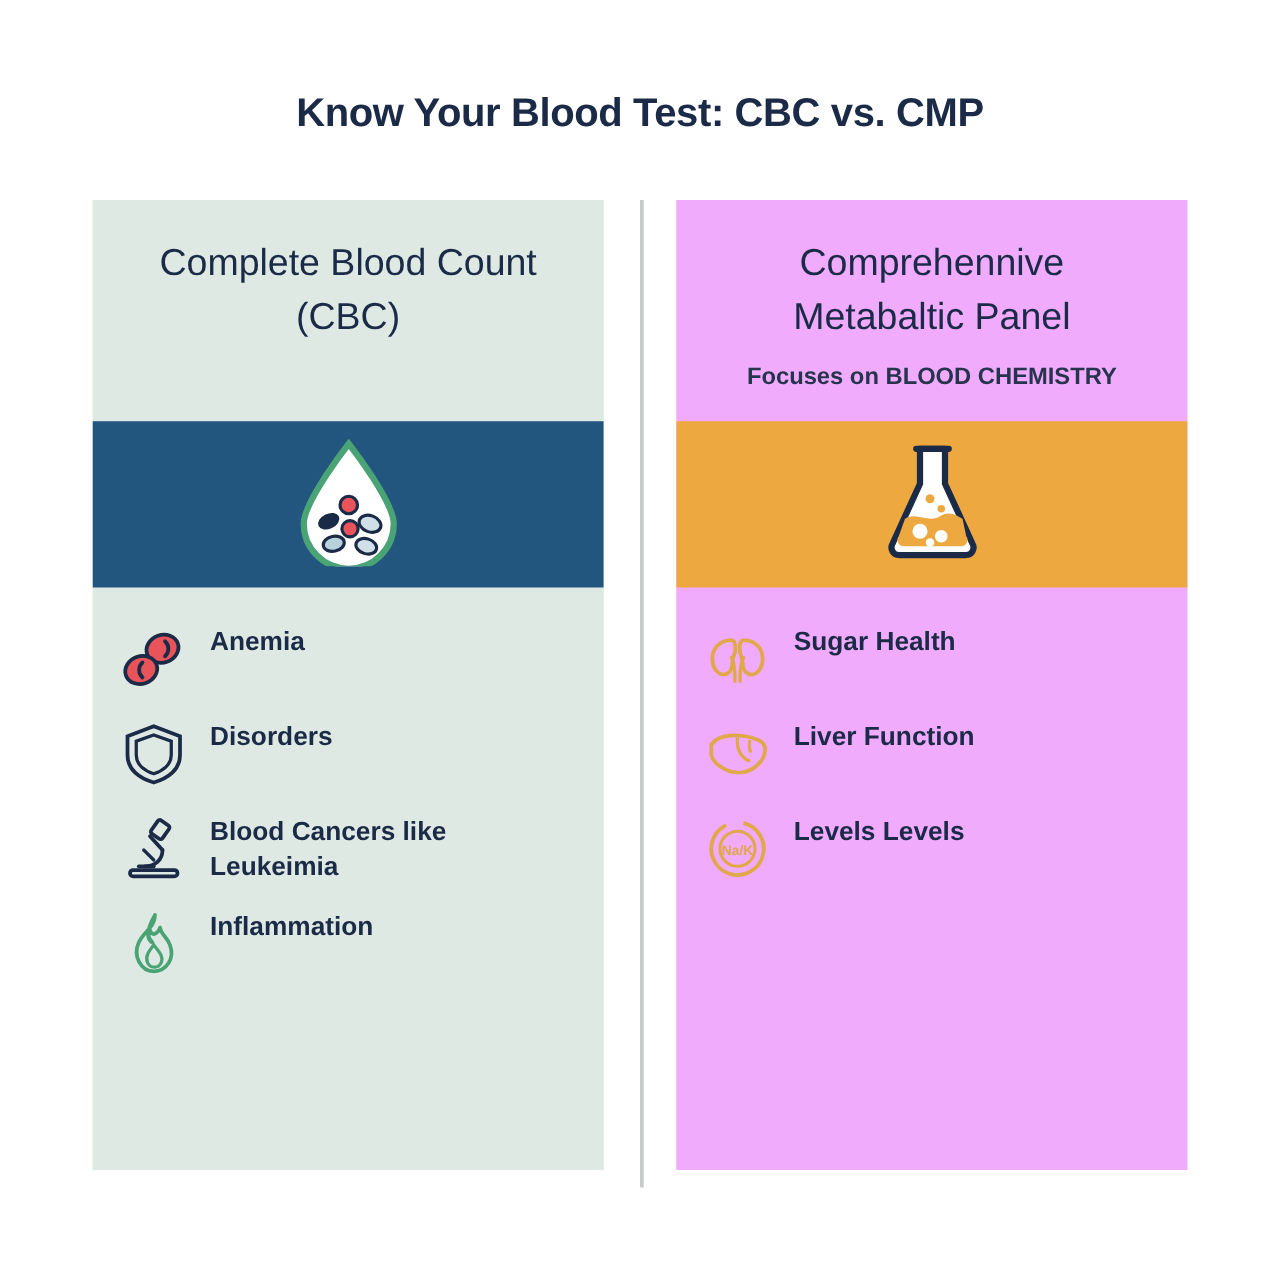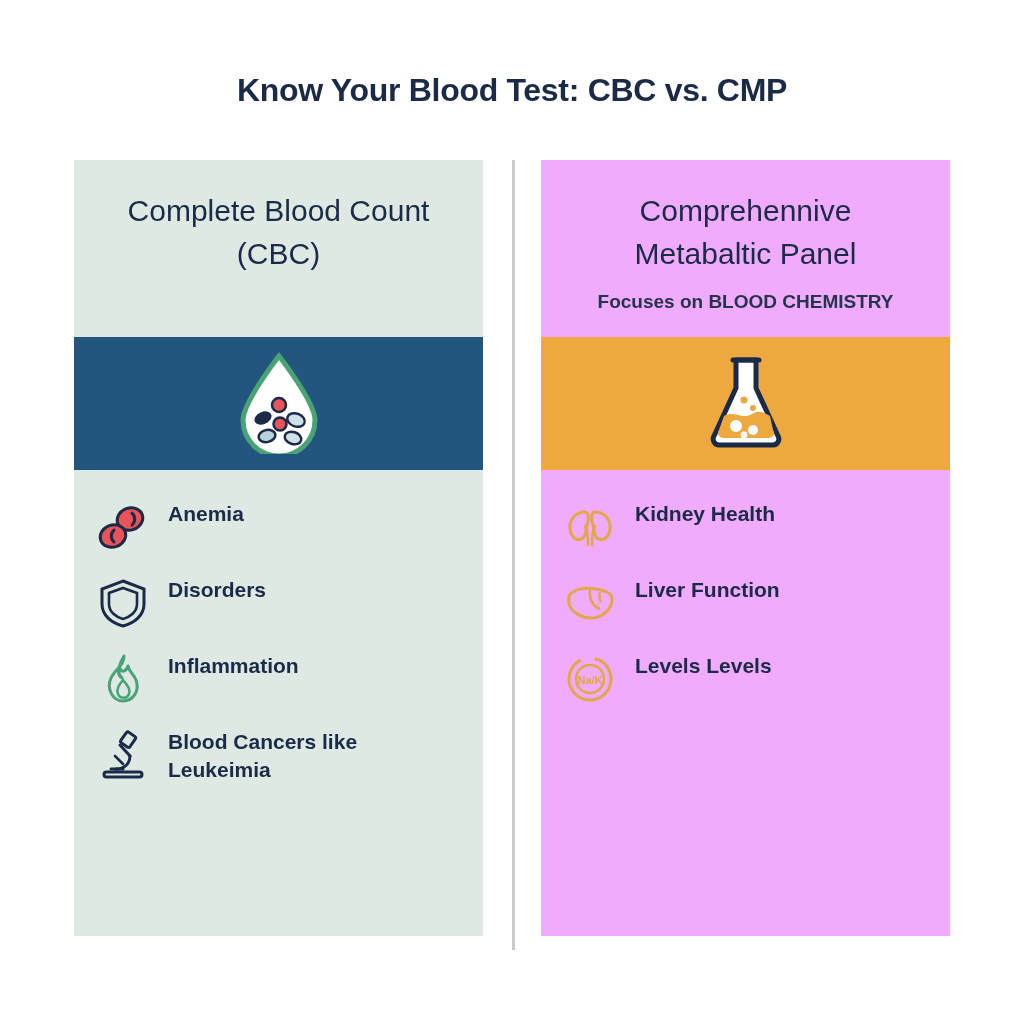--- a/index.html
+++ b/index.html
@@ -178,39 +178,39 @@
               <path d="M27 5 L48 13 V28 C48 40 38 47 27 50 C16 47 6 40 6 28 V13 Z" fill="none" stroke="#1b2a47" stroke-width="3"></path>
               <path d="M27 12 L41 17 V28 C41 36 34 41 27 43 C20 41 13 36 13 28 V17 Z" fill="none" stroke="#1b2a47" stroke-width="2.6"></path>
             </svg>
           </span>
           <span class="row-label">Disorders</span>
         </div>
 
         <div class="row">
           <span class="row-icon">
             <svg width="54" height="54" viewBox="0 0 54 54">
-              <path d="M28 4 C28 14 19 17 15 26 C10 37 17 49 27 49 C37 49 44 39 40 28 C38 22 33 20 32 14 C30 20 25 21 24 16 C22 19 23 23 26 26 C22 24 20 18 28 4 Z" fill="none" stroke="#4aa374" stroke-width="3" stroke-linejoin="round"></path>
-              <path d="M27 28 C23 33 20 37 22 42 C24 47 31 47 33 42 C35 37 31 33 27 28 Z" fill="none" stroke="#4aa374" stroke-width="2.6"></path>
-            </svg>
-          </span>
-          <span class="row-label">Inflammation</span>
-        </div>
-
-        <div class="row">
-          <span class="row-icon">
-            <svg width="54" height="54" viewBox="0 0 54 54">
               <rect x="27" y="5" width="11" height="13" rx="2" fill="none" stroke="#1b2a47" stroke-width="3" transform="rotate(35 32 11)"></rect>
               <path d="M24 17 L34 28" stroke="#1b2a47" stroke-width="3" stroke-linecap="round"></path>
               <path d="M34 28 C34 36 28 41 20 41" fill="none" stroke="#1b2a47" stroke-width="3" stroke-linecap="round"></path>
               <path d="M15 41 H27" stroke="#1b2a47" stroke-width="3" stroke-linecap="round"></path>
               <rect x="8" y="44" width="38" height="5" rx="2.5" fill="none" stroke="#1b2a47" stroke-width="3"></rect>
               <path d="M19 28 L27 36" stroke="#1b2a47" stroke-width="2.6" stroke-linecap="round"></path>
             </svg>
           </span>
           <span class="row-label two-line">Blood Cancers like Leukeimia</span>
+        </div>
+
+        <div class="row">
+          <span class="row-icon">
+            <svg width="54" height="54" viewBox="0 0 54 54">
+              <path d="M28 4 C28 14 19 17 15 26 C10 37 17 49 27 49 C37 49 44 39 40 28 C38 22 33 20 32 14 C30 20 25 21 24 16 C22 19 23 23 26 26 C22 24 20 18 28 4 Z" fill="none" stroke="#4aa374" stroke-width="3" stroke-linejoin="round"></path>
+              <path d="M27 28 C23 33 20 37 22 42 C24 47 31 47 33 42 C35 37 31 33 27 28 Z" fill="none" stroke="#4aa374" stroke-width="2.6"></path>
+            </svg>
+          </span>
+          <span class="row-label">Inflammation</span>
         </div>
 
 
       </div>
     </div>
 
     <div class="divider"></div>
 
     <div class="panel right">
 
@@ -238,21 +238,21 @@
 
         <div class="row">
           <span class="row-icon">
             <svg width="54" height="54" viewBox="0 0 54 54">
               <path d="M22 12 C12 12 6 20 7 29 C8 38 15 42 20 38 C24 35 22 29 24 25 C26 21 26 12 22 12 Z" fill="none" stroke="#e0a849" stroke-width="3"></path>
               <path d="M32 12 C42 12 48 20 47 29 C46 38 39 42 34 38 C30 35 32 29 30 25 C28 21 28 12 32 12 Z" fill="none" stroke="#e0a849" stroke-width="3"></path>
               <path d="M22 26 C25 30 25 38 25 45" fill="none" stroke="#e0a849" stroke-width="2.6" stroke-linecap="round"></path>
               <path d="M32 26 C29 30 29 38 29 45" fill="none" stroke="#e0a849" stroke-width="2.6" stroke-linecap="round"></path>
             </svg>
           </span>
-          <span class="row-label">Kidney Health</span>
+          <span class="row-label">Sugar Health</span>
         </div>
 
         <div class="row">
           <span class="row-icon">
             <svg width="54" height="54" viewBox="0 0 54 54">
               <path d="M6 20 C10 13 22 11 33 13 C44 15 50 18 49 25 C48 33 40 41 30 42 C20 43 8 36 6 28 Z" fill="none" stroke="#e0a849" stroke-width="3" stroke-linejoin="round"></path>
               <path d="M27 14 C26 22 29 30 37 33" fill="none" stroke="#e0a849" stroke-width="2.6"></path>
               <path d="M37 16 C36 20 36 23 38 26" fill="none" stroke="#e0a849" stroke-width="2.4"></path>
             </svg>
           </span>

